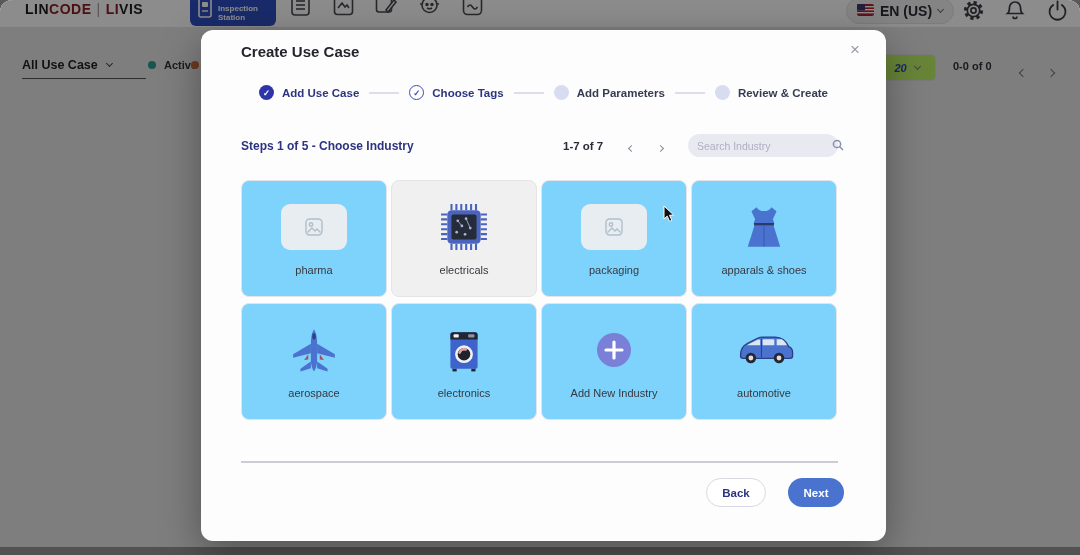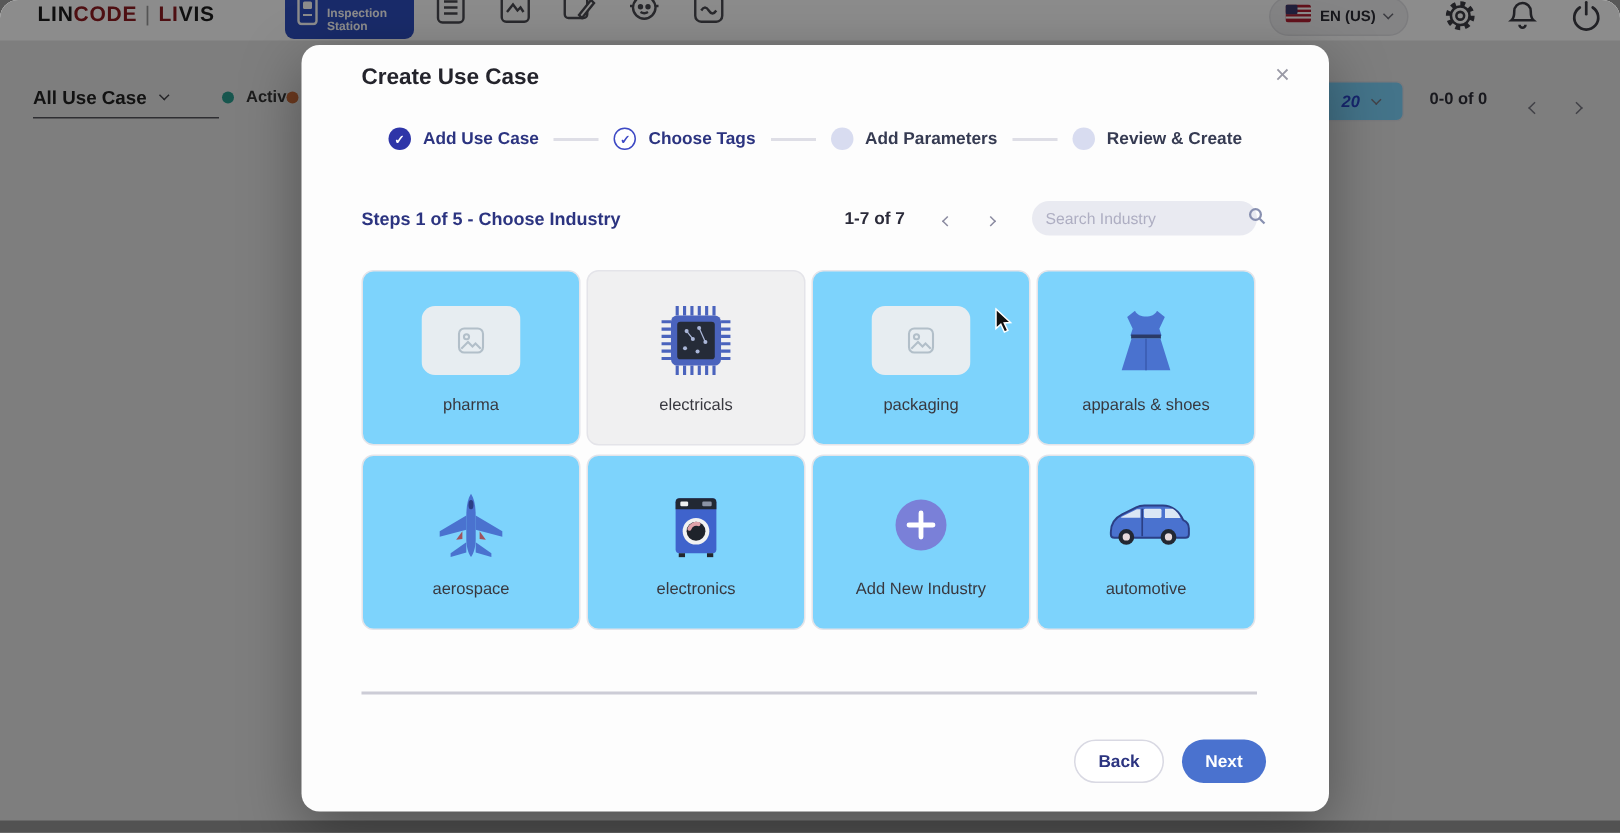--- a/index.html
+++ b/index.html
@@ -13,33 +13,33 @@
   .logo { position:absolute; left:25px; top:1px; font-size:14px; font-weight:700; letter-spacing:.5px; color:#1c1c1c; }
   .logo .red { color:#8f1d22; }
   .logo .sep { color:#9a9a9a; font-weight:400; padding:0 5px; }
   .station-tab { position:absolute; left:190px; top:-9px; width:86px; height:35px; background:#2f4fc1;
                  border-radius:6px; display:flex; align-items:flex-end; padding:4px 8px; gap:6px; color:#fff; }
   .station-tab .txt { font-size:8px; font-weight:700; line-height:9px; }
   .nav-icons { position:absolute; left:288px; top:-7px; display:flex; gap:19px; }
   .nav-icons .nico { width:24px; height:24px; display:flex; align-items:center; justify-content:center; }
   .lang-pill { position:absolute; left:846px; top:-2px; height:26px; background:#f1f1f3; border:1px solid #e2e2e6;
                border-radius:13px; display:flex; align-items:center; gap:6px; padding:0 10px; }
-  .lang-pill .lbl { font-size:10px; font-weight:700; color:#2b2b33; }
+  .lang-pill .lbl { font-size:14px; font-weight:700; color:#2b2b33; }
   .tb-icon { position:absolute; top:-2px; width:24px; height:24px; display:flex; align-items:center; justify-content:center; }
 
   
   .filter-row { position:absolute; left:0; top:50px; width:100%; height:36px; }
   .usecase-dd { position:absolute; left:22px; top:8px; display:flex; align-items:center; gap:9px;
                 font-size:12.5px; font-weight:700; color:#222; }
   .usecase-underline { position:absolute; left:22px; top:28px; width:124px; height:1px; background:#55555c; }
   .dot { width:8px; height:8px; border-radius:50%; display:inline-block; }
   .filt-active { position:absolute; left:148px; top:9px; display:flex; align-items:center; gap:8px;
                  font-size:11px; font-weight:600; color:#333; }
   .filt-orange { position:absolute; left:191px; top:11px; }
-  .size-box { position:absolute; left:878px; top:4px; width:58px; height:27px; background:#7dd3fc;
+  .size-box { position:absolute; left:878px; top:4px; width:58px; height:27px; background:#bef264;
               border:1px solid #ddddE2; border-radius:5px; display:flex; align-items:center; justify-content:center; gap:8px;font-style:italic; }
   .size-box .num { font-size:11px; font-weight:700; color:#2b46c8; }
   .pager-range { position:absolute; left:953px; top:10px; font-size:11px; font-weight:700; color:#2f2f38; }
   .pager-prev { position:absolute; left:1020px; top:12px; color:#75757f; }
   .pager-next { position:absolute; left:1048px; top:12px; color:#75757f; }
 
   .chev { display:inline-block; width:6px; height:6px; border-right:1.7px solid currentColor;
           border-bottom:1.7px solid currentColor; }
   .chev.down { transform:rotate(45deg); margin-top:-3px; }
   .chev.left { transform:rotate(135deg); }
@@ -82,21 +82,21 @@
 
   .m-grid { position:absolute; left:40px; top:150px; width:596px; display:grid;
             grid-template-columns:repeat(4,146px); grid-auto-rows:117px; gap:6px 4px; }
   .card { background:#7dd3fc; border:1px solid #e4e4e9; border-radius:8px; display:flex; flex-direction:column;
           align-items:center; cursor:pointer; }
   .card.highlighted { background:#f0f0f1; }
   .card-icon { flex:1; display:flex; align-items:center; justify-content:center; padding-top:8px; }
   .card-label { font-size:11px; color:#38383f; margin-bottom:20px; }
 
   .m-divider { position:absolute; left:40px; right:48px; top:431px; height:2px; background:#ccccd6; }
-  .m-footer { position:absolute; right:42px; top:463px; display:flex; gap:12px; }
+  .m-footer { position:absolute; right:42px; top:448px; display:flex; gap:22px; }
   .btn { height:29px; border-radius:15px; font-size:11.5px; font-weight:700; display:flex;
          align-items:center; justify-content:center; cursor:pointer; font-family:"Liberation Sans", sans-serif; }
   .btn-back { width:60px; background:#fff; border:1px solid #d9d9e3; color:#2c3480; }
   .btn-next { width:56px; background:#4a72cf; border:none; color:#fff; }
 
   .mouse-cursor { position:absolute; left:663px; top:205px; z-index:20; }
 </style>
 </head>
 <body>
 

